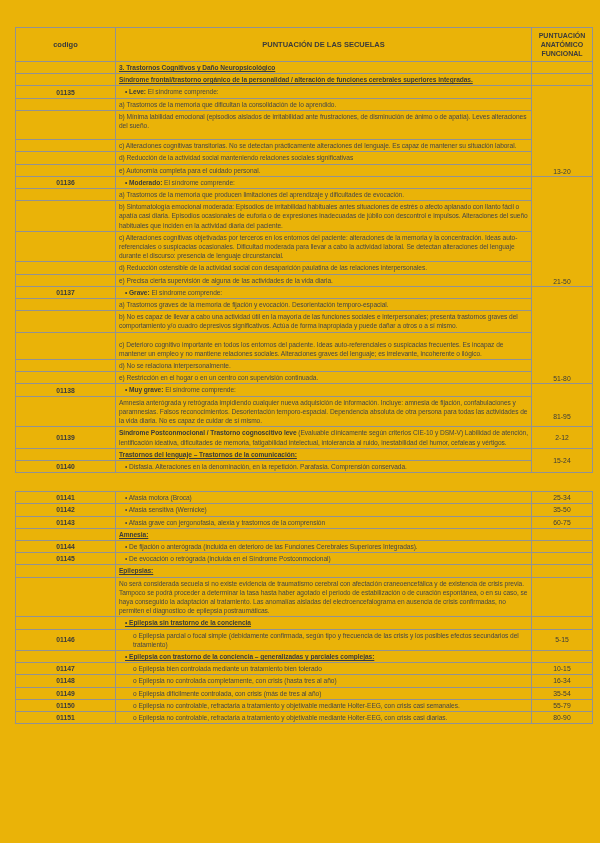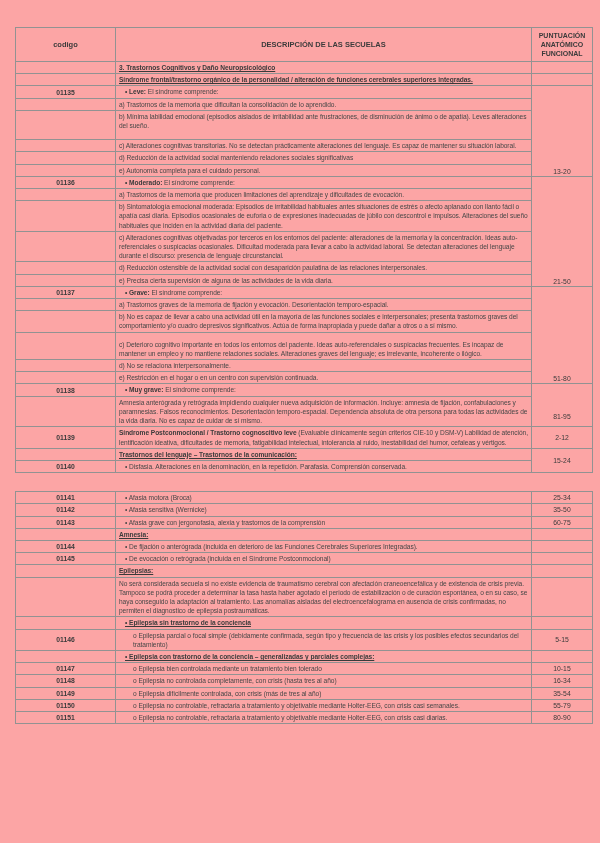--- a/index.html
+++ b/index.html
@@ -1,17 +1,17 @@
 <!DOCTYPE html>
 <html><head>
 <meta charset="utf-8">
 <style>
   html,body{margin:0;padding:0;background:#e9e9e7;}
   .page{
-    width:600px;height:843px;background:#fca5a5;position:relative;overflow:hidden;
+    width:600px;height:843px;background:#eab308;position:relative;overflow:hidden;
     font-family:"Liberation Sans", sans-serif;color:#474747;
     box-shadow:0 0 4px rgba(0,0,0,.15);
   }
   .doc{position:absolute;left:15px;top:27px;width:577px;}
   table{border-collapse:collapse;width:100%;table-layout:fixed;}
   td,th{border:1px solid #929292;}
   thead th{
     font-size:7.5px;font-weight:bold;text-align:center;vertical-align:middle;
     color:#3b3b3b;padding:3px 2px;line-height:9px;
   }
@@ -41,21 +41,21 @@
 
     <table>
       <colgroup>
         <col style="width:100px">
           <col style="width:416px">
           <col style="width:61px">
       </colgroup>
       <thead>
         <tr>
           <th>codigo</th>
-          <th>DESCRIPCIÓN DE LAS SECUELAS</th>
+          <th>PUNTUACIÓN DE LAS SECUELAS</th>
           <th class="score-h">PUNTUACIÓN
 ANATÓMICO
 FUNCIONAL</th>
         </tr>
       </thead>
       <tbody>
           <tr>
             <td class="code"></td>
             <td class="desc ind0 sec"><span>3. Trastornos Cognitivos y Daño Neuropsicológico</span></td>
             <td class="score"></td>

